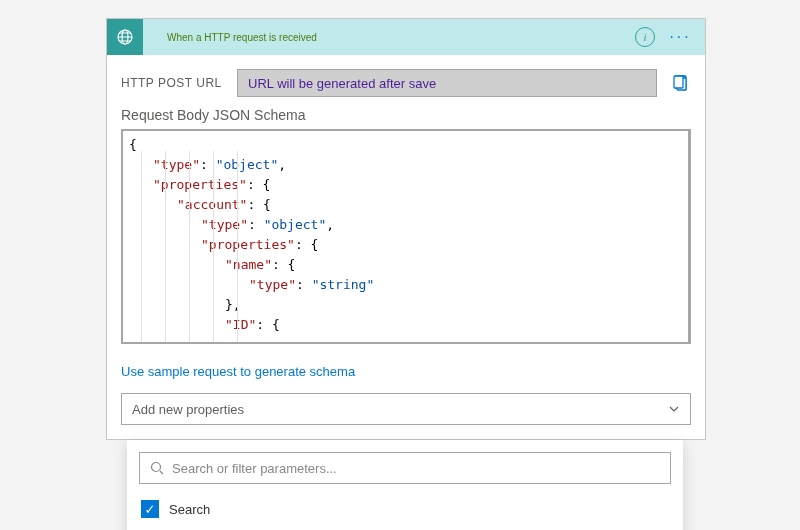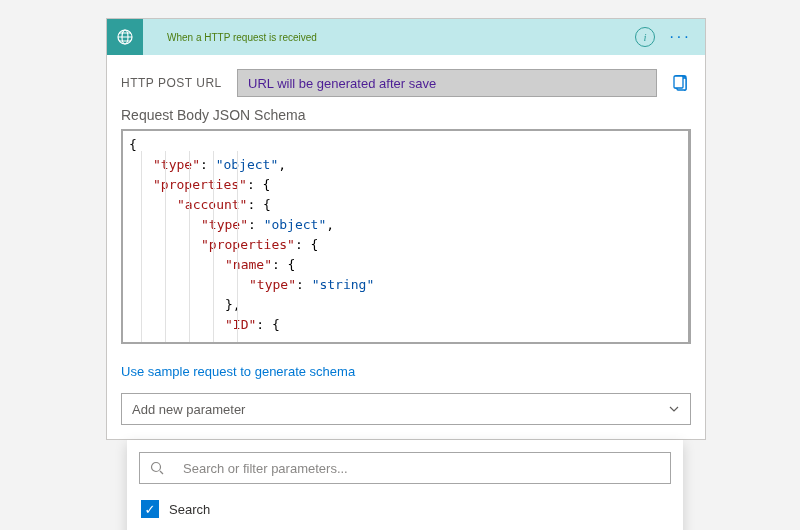--- a/index.html
+++ b/index.html
@@ -27,21 +27,21 @@
 .s-str { color: #0451a5; } 
 .s-p { color: #000; } 
 .guide { position: absolute; top: 0; bottom: 0; border-left: 1px solid #e1e1e1; }
 
 .sample-link { display: inline-block; padding: 10px 14px 14px 14px; color: #0078d4; font-size: 13px; cursor: pointer; }
 
 .add-param { margin: 0 14px 14px 14px; border: 1px solid #a6a6a6; height: 32px; display: flex; align-items: center; padding: 0 10px; color: #605e5c; cursor: pointer; justify-content: space-between; }
 .chev { color: #605e5c; }
 
 .dropdown-panel { position: absolute; left: 127px; top: 440px; width: 556px; background: #fff; box-shadow: 0 4px 12px rgba(0,0,0,0.15); padding: 12px; }
-.search-box { border: 1px solid #a6a6a6; height: 32px; display: flex; align-items: center; padding: 0 10px; color: #8a8886; gap: 19px; margin-bottom: 10px; }
+.search-box { border: 1px solid #a6a6a6; height: 32px; display: flex; align-items: center; padding: 0 10px; color: #8a8886; gap: 8px; margin-bottom: 10px; }
 .search-box input { border: none; outline: none; flex: 1; font-size: 13px; color: #323130; }
 .search-box input::placeholder { color: #8a8886; }
 .opt { display: flex; align-items: center; gap: 10px; padding: 6px 2px; cursor: pointer; }
 .cb { width: 18px; height: 18px; border: 1px solid #323130; display: flex; align-items: center; justify-content: center; }
 .cb.checked { background: #0078d4; border-color: #0078d4; color: #fff; font-size: 13px; }
 
 svg { display: block; }
 </style>
 </head>
 <body>
@@ -90,21 +90,21 @@
         <div class="guide" style="left: 42px; top: 20px;"></div>
         <div class="guide" style="left: 66px; top: 20px;"></div>
         <div class="guide" style="left: 90px; top: 20px;"></div>
         <div class="guide" style="left: 114px; top: 20px;"></div>
       </div>
   </div>
 
   <a class="sample-link">Use sample request to generate schema</a>
 
   <div class="add-param">
-    <span>Add new parameter</span>
+    <span>Add new properties</span>
     <span class="chev">
       <svg width="12" height="12" viewBox="0 0 12 12" fill="none" stroke="#605e5c" stroke-width="1.2">
           <path d="M2 4l4 4 4-4"></path>
         </svg>
     </span>
   </div>
 </div>
 
 <div class="dropdown-panel">
   <div class="search-box">

